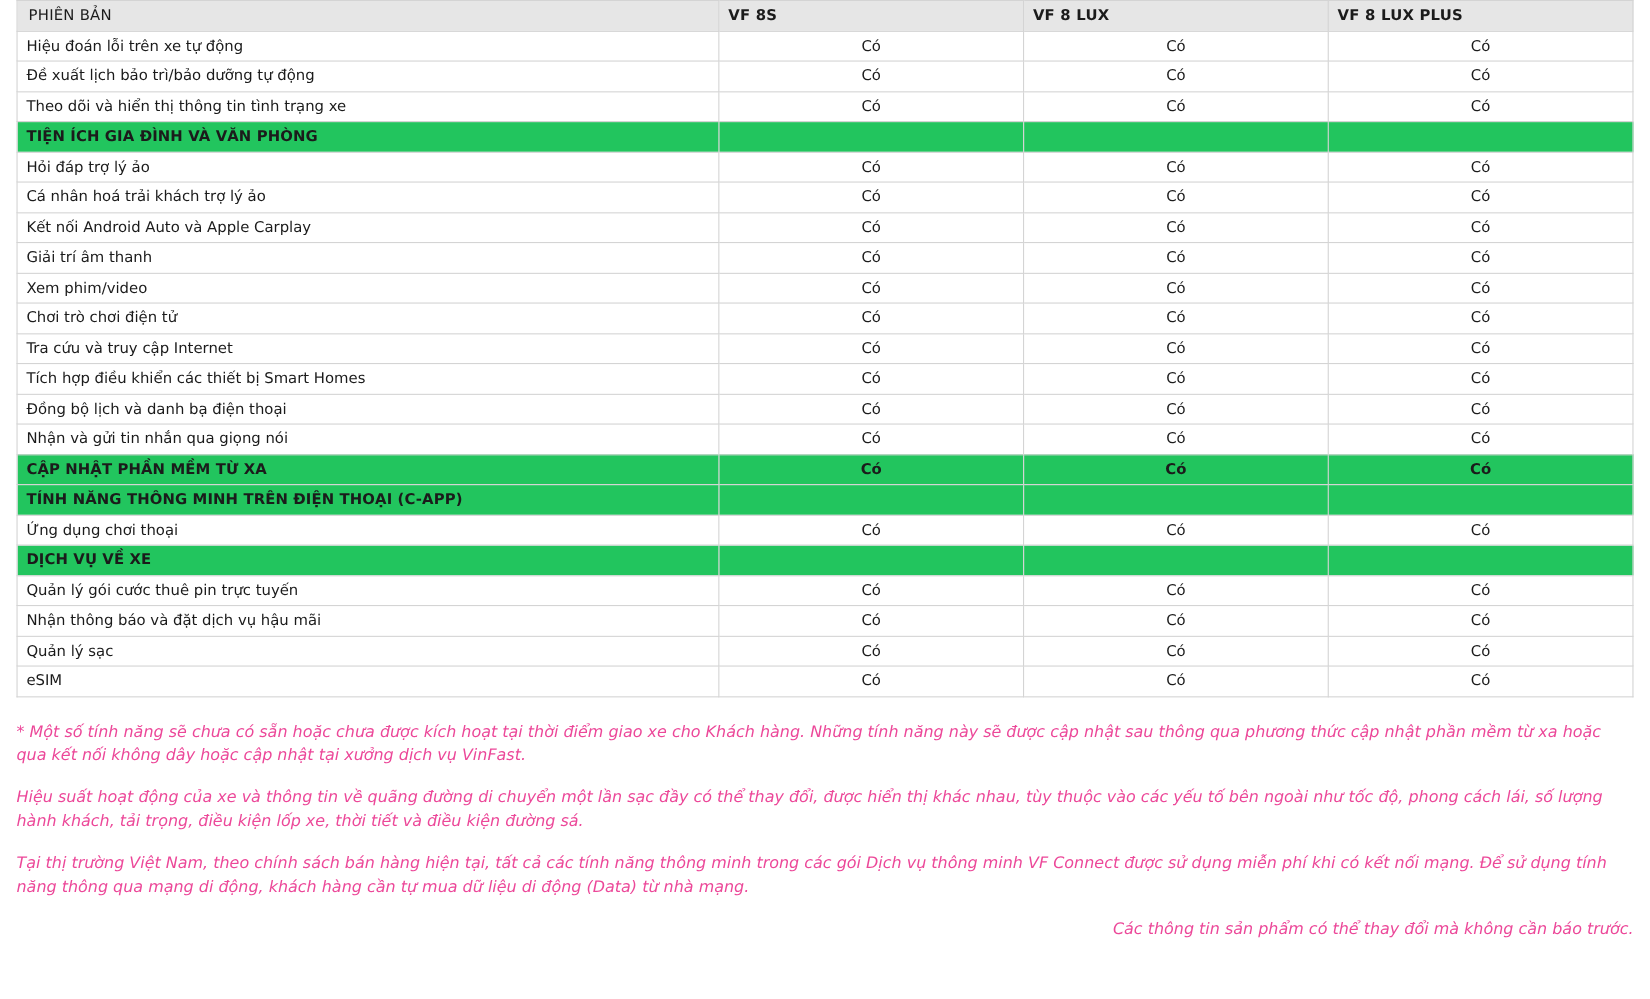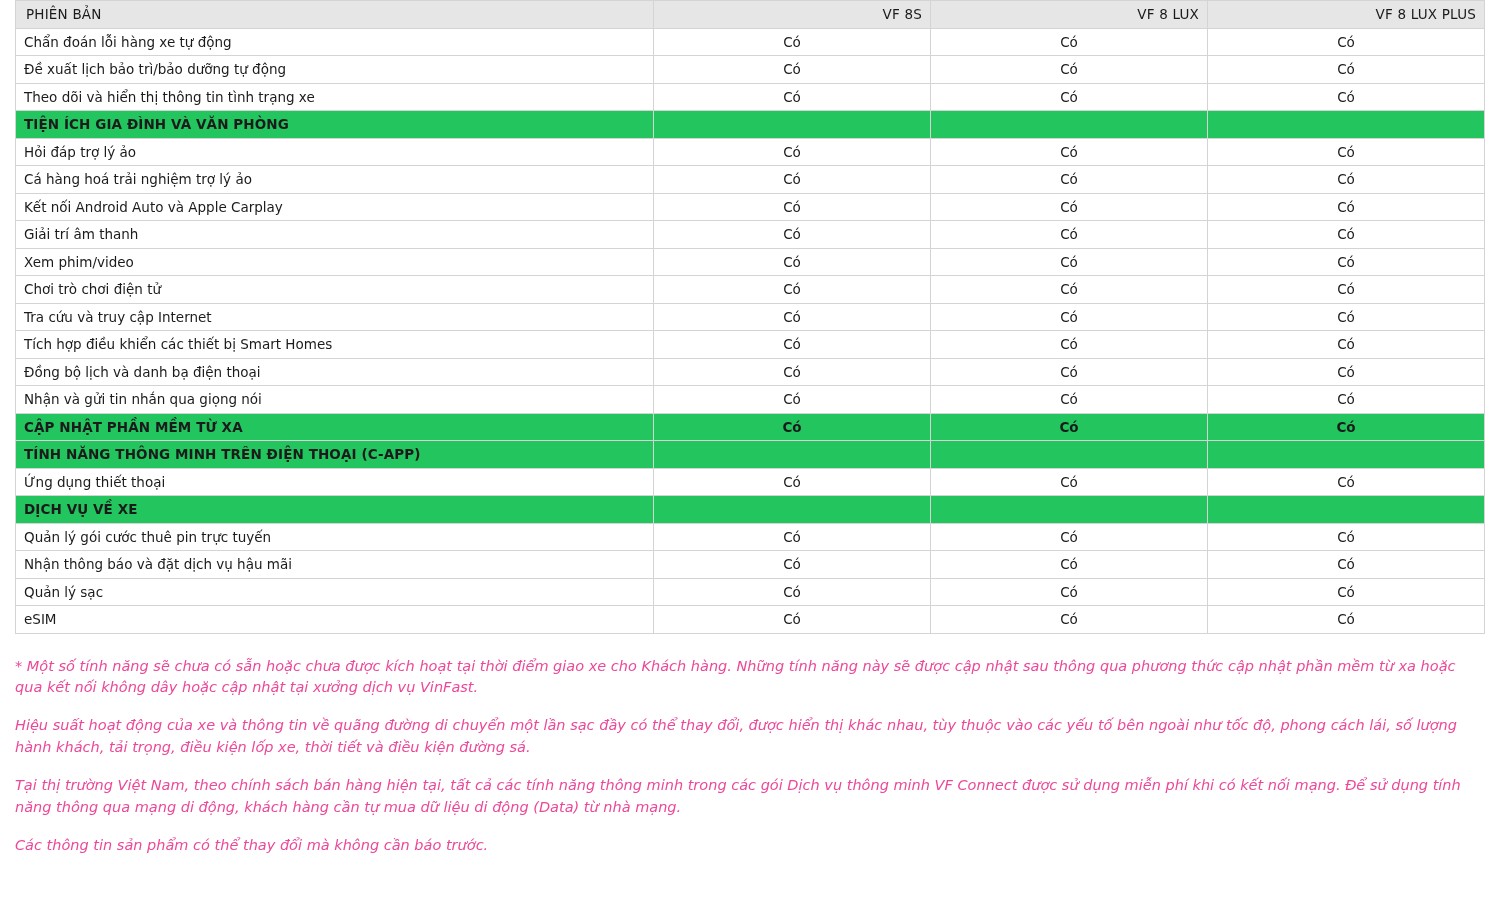--- a/index.html
+++ b/index.html
@@ -40,21 +40,22 @@
     background: #e6e6e6;
     font-weight: bold;
     font-size: 13.5px;
     letter-spacing: 0.2px;
   }
   thead th.feature-head {
     text-align: left;
     padding-left: 10px;
   }
   thead th.trim-head {
-    text-align: right;
+    text-align: left;
+    font-weight: bold;
   }
   td.feature {
     text-align: left;
     padding-left: 10px;
     white-space: nowrap;
   }
   td.val {
     text-align: center;
     font-size: 13.5px;
   }
@@ -73,21 +74,21 @@
     margin: 22px 15px 0 15px;
     width: 1470px;
     font-style: italic;
     font-size: 14.5px;
     line-height: 1.48;
     color: #ec4899;
   }
   .notes p {
     margin: 0 0 17px 0;
   }
-  .notes p:last-child { margin-bottom: 0; }
+  .notes p:last-child { margin-bottom: 0; text-align: right; }
 </style>
 </head>
 <body>
 
 <div class="page">
 
   <table class="spec">
     <colgroup>
       <col class="c-feature">
       <col class="c-trim">
@@ -97,21 +98,21 @@
     <thead>
       <tr>
         <th class="feature-head">PHIÊN BẢN</th>
         <th class="trim-head">VF 8S</th>
         <th class="trim-head">VF 8 LUX</th>
         <th class="trim-head">VF 8 LUX PLUS</th>
       </tr>
     </thead>
     <tbody id="spec-body">
         <tr class="item">
-          <td class="feature">Chẩn đoán lỗi hàng xe tự động</td>
+          <td class="feature">Hiệu đoán lỗi trên xe tự động</td>
           <td class="val">Có</td>
           <td class="val">Có</td>
           <td class="val">Có</td>
         </tr>
         <tr class="item">
           <td class="feature">Đề xuất lịch bảo trì/bảo dưỡng tự động</td>
           <td class="val">Có</td>
           <td class="val">Có</td>
           <td class="val">Có</td>
         </tr>
@@ -127,21 +128,21 @@
           <td class="val"></td>
           <td class="val"></td>
         </tr>
         <tr class="item">
           <td class="feature">Hỏi đáp trợ lý ảo</td>
           <td class="val">Có</td>
           <td class="val">Có</td>
           <td class="val">Có</td>
         </tr>
         <tr class="item">
-          <td class="feature">Cá hàng hoá trải nghiệm trợ lý ảo</td>
+          <td class="feature">Cá nhân hoá trải khách trợ lý ảo</td>
           <td class="val">Có</td>
           <td class="val">Có</td>
           <td class="val">Có</td>
         </tr>
         <tr class="item">
           <td class="feature">Kết nối Android Auto và Apple Carplay</td>
           <td class="val">Có</td>
           <td class="val">Có</td>
           <td class="val">Có</td>
         </tr>
@@ -193,21 +194,21 @@
           <td class="val">Có</td>
           <td class="val">Có</td>
         </tr>
         <tr class="section">
           <td class="feature">TÍNH NĂNG THÔNG MINH TRÊN ĐIỆN THOẠI (C-APP)</td>
           <td class="val"></td>
           <td class="val"></td>
           <td class="val"></td>
         </tr>
         <tr class="item">
-          <td class="feature">Ứng dụng thiết thoại</td>
+          <td class="feature">Ứng dụng chơi thoại</td>
           <td class="val">Có</td>
           <td class="val">Có</td>
           <td class="val">Có</td>
         </tr>
         <tr class="section">
           <td class="feature">DỊCH VỤ VỀ XE</td>
           <td class="val"></td>
           <td class="val"></td>
           <td class="val"></td>
         </tr>

